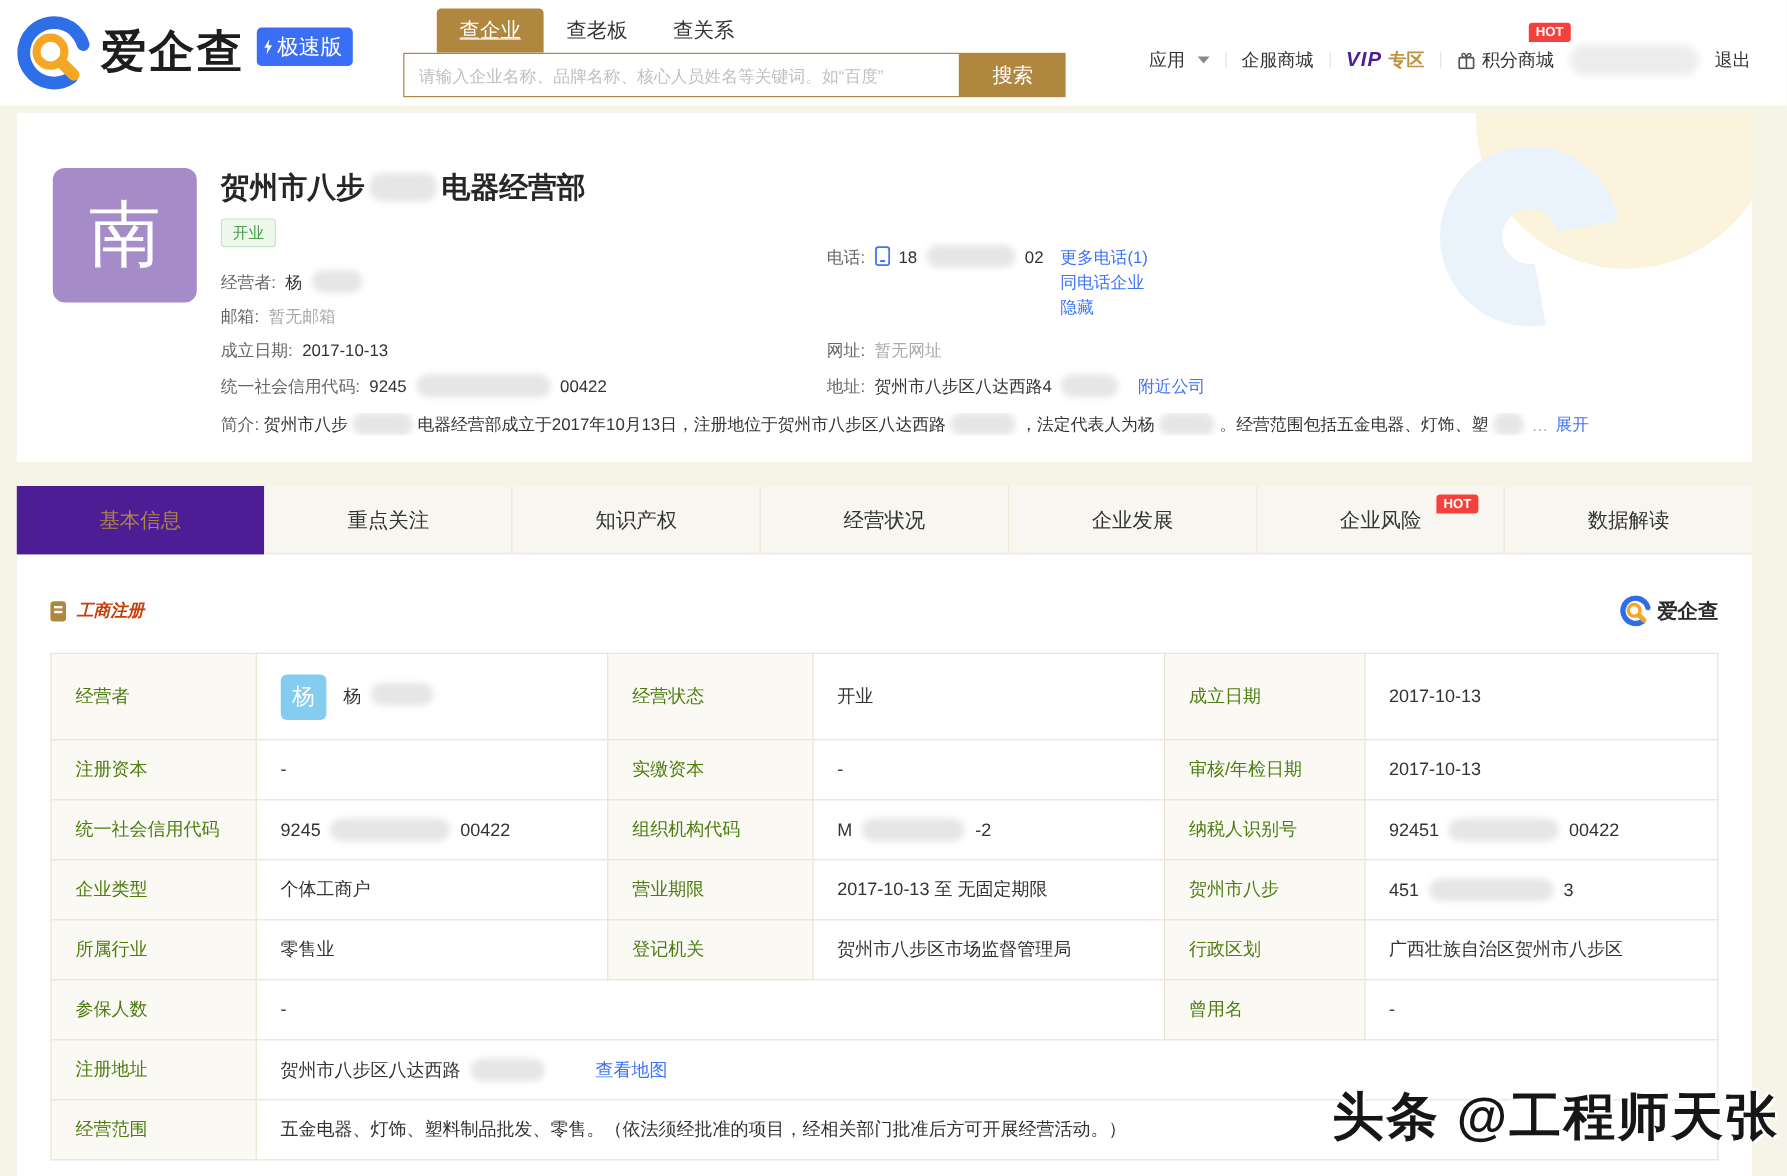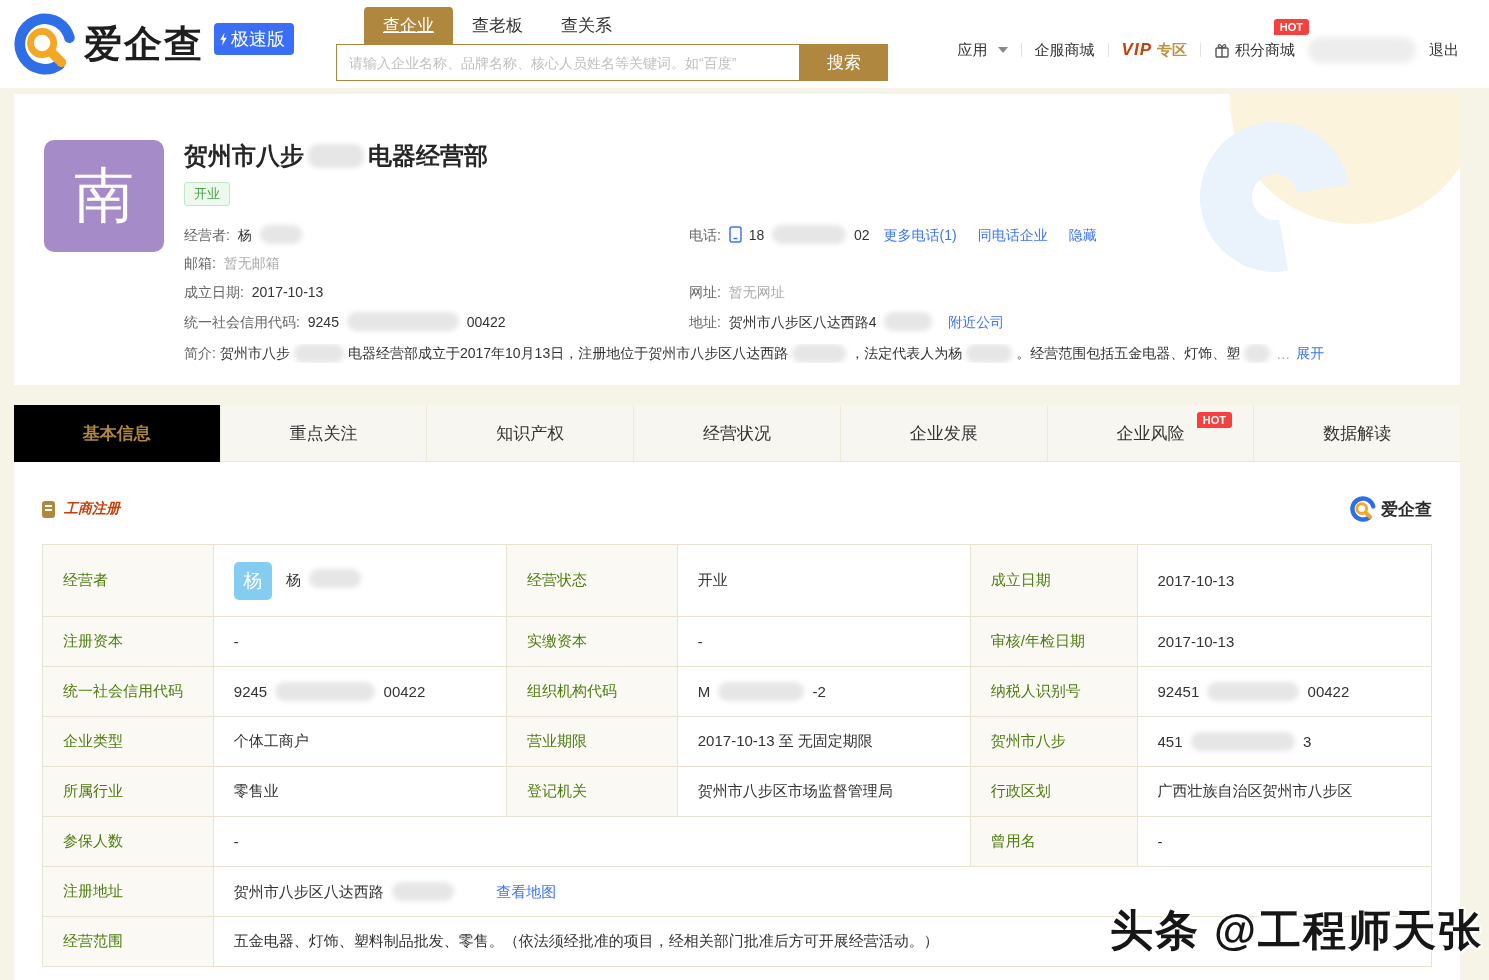--- a/index.html
+++ b/index.html
@@ -32,21 +32,21 @@
                   font-family:"Liberation Sans","DejaVu Sans",sans-serif; }
   .search-input::placeholder { color:#c0c0c0; }
   .search-btn { width:88px; height:37px; background:#b0873f; color:#fff; border:none;
                 font-size:17px; cursor:pointer;
                 font-family:"Liberation Sans","DejaVu Sans",sans-serif; }
   .top-menu { margin-left:auto; display:flex; align-items:center; font-size:15px;
               color:#333; gap:13px; margin-top:12px; }
   .caret { width:0; height:0; border-left:5px solid transparent; border-right:5px solid transparent;
            border-top:6px solid #8a8a8a; display:inline-block; margin-left:5px; }
   .msep { width:1px; height:14px; background:#e3e3e3; }
-  .vip-prefix { font-style:italic; font-weight:800; color:#c2410c; font-size:17px; letter-spacing:1px;}
+  .vip-prefix { font-style:italic; font-weight:800; color:#4c1d95; font-size:17px; letter-spacing:1px;}
   .vip-suffix { color:#bd9340; font-weight:700; }
   .menu-item { cursor:pointer; display:flex; align-items:center; gap:5px; position:relative; }
   .hot-badge { position:absolute; top:-22px; right:-14px; background:#f5413d; color:#fff;
                font-size:11px; font-weight:700; padding:2px 6px; border-radius:3px 3px 3px 0; }
   .user-blur { width:108px; height:26px; background:#ededed; border-radius:13px; filter:blur(3px); }
   
   main { margin:0 29px 0 14px; }
   .company-card { background:#fff; margin-top:6px; height:291px; position:relative;
                   overflow:hidden; padding:46px 30px 0 30px; display:flex; }
   .deco-disc { position:absolute; right:-20px; top:-120px; width:250px; height:250px;
@@ -62,33 +62,33 @@
                   align-items:center; }
   .status-badge { display:inline-block; background:#edf9ed; color:#46a046;
                   border:1px solid #c4e6c4; font-size:13px; padding:2px 9px;
                   border-radius:3px; margin-top:10px; }
   .info-grid { margin-top:14px; display:grid; grid-template-columns:505px 1fr;
                grid-auto-rows:29px; font-size:14px; align-items:center; }
   .ilabel { color:#666; margin-right:4px; }
   .ivalue { color:#333; }
   .muted { color:#aaa; }
   .link { color:#3e74f6; cursor:pointer; }
-  .phone-links { display:inline-flex; gap:21px; margin-left:10px; }
+  .phone-links { display:inline-flex; gap:3px; margin-left:10px;flex-direction:column; }
   .intro-line { margin-top:8px; font-size:14px; color:#333; white-space:nowrap;
                 overflow:hidden; display:flex; align-items:center; }
   .rd { display:inline-block; height:19px; background:#e6e6e6; border-radius:10px;
         filter:blur(2.5px); vertical-align:-4px; margin:0 4px; }
   .phone-svg { vertical-align:-3px; margin-right:3px; }
   
   .page-tabs { margin-top:20px; height:57px; display:flex; background:#f8f6f0;
                border-bottom:1px solid #ece5d2; }
   .ptab { flex:1; display:flex; align-items:center; justify-content:center;
           font-size:17px; color:#333; cursor:pointer; position:relative; }
   .ptab + .ptab { border-left:1px solid #efe9da; }
-  .ptab.active { background:#000000; color:#b0873f; font-weight:700; margin-bottom:-1px;
+  .ptab.active { background:#4c1d95; color:#b0873f; font-weight:400; margin-bottom:-1px;
                  border-left:none; }
   .tab-hot { position:absolute; margin-top:-26px; margin-left:128px; background:#f5413d;
              color:#fff; font-size:11px; font-weight:700; padding:2px 6px;
              border-radius:3px 3px 3px 0; }
   
   .content-card { background:#fff; padding:34px 28px 60px; min-height:520px; }
   .section-head { display:flex; align-items:center; }
   .sec-icon { width:13px; height:17px; background:#b0873f; border-radius:3px;
               position:relative; }
   .sec-icon::before { content:""; position:absolute; left:3px; top:4.5px; width:7px;

